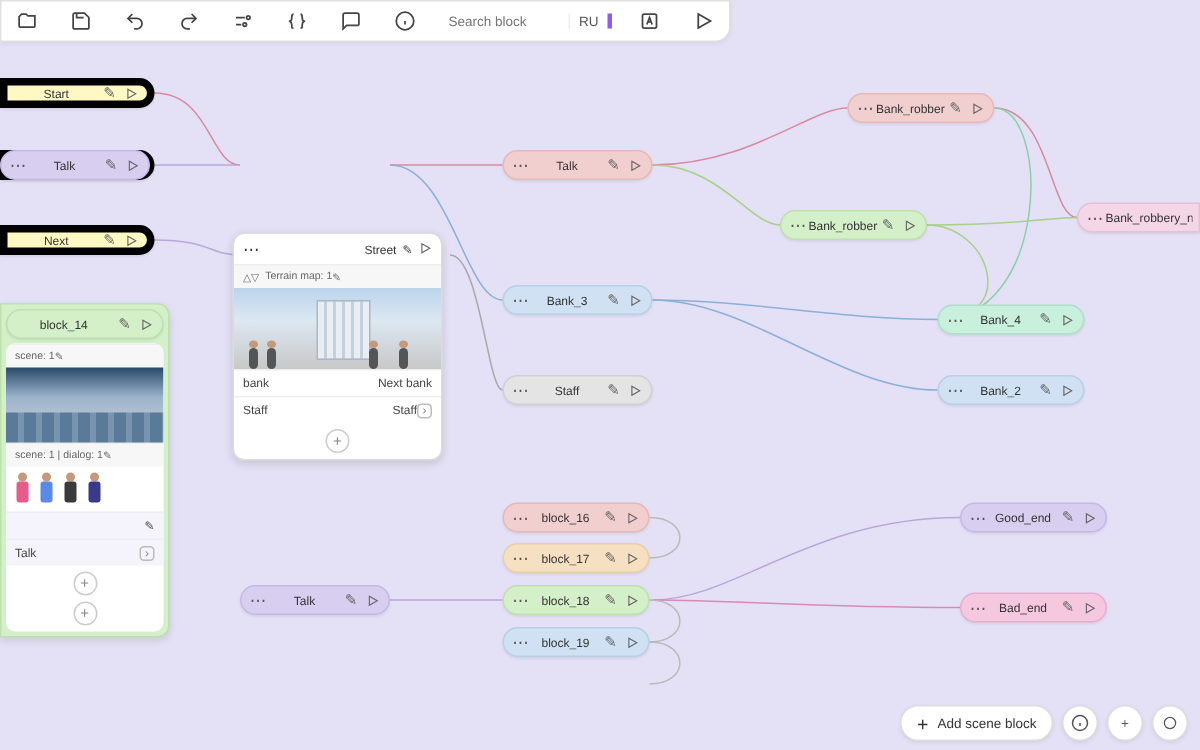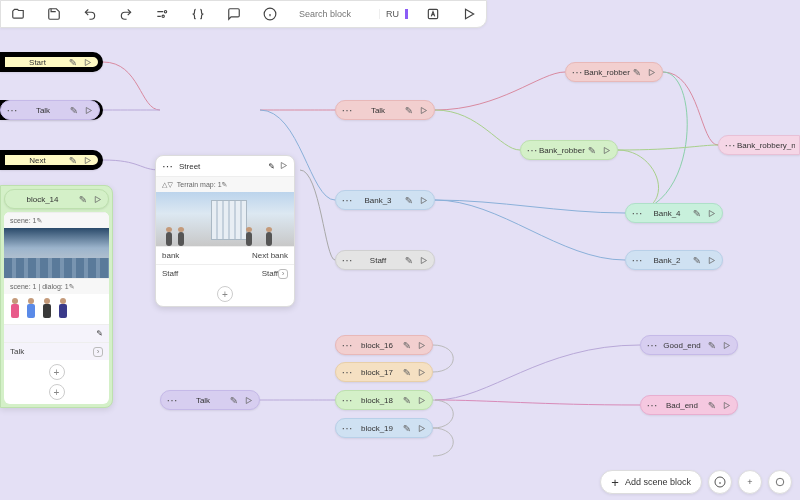--- a/index.html
+++ b/index.html
@@ -172,21 +172,21 @@
 <div class="node white" style="left:0;top:150px;width:103px;border-radius:0 10px 10px 0">
   <span class="label">Next</span>
   <span class="edit">✎</span>
   <span class="play">
       <svg width="9" height="9" viewBox="0 0 24 24" fill="none" stroke="#666" stroke-width="2">
         <polygon points="6 4 20 12 6 20"></polygon>
       </svg>
     </span>
 </div>
 
-<div class="greencard" style="left:0;top:185px;width:113px;border-radius:0 8px 8px 0">
+<div class="greencard" style="left:0;top:202px;width:113px;border-radius:0 8px 8px 0">
   <div class="node green" style="position:relative;width:100%;margin-bottom:3px">
     <span class="label">block_14</span>
     <span class="edit">✎</span>
     <span class="play">
         <svg width="9" height="9" viewBox="0 0 24 24" fill="none" stroke="#666" stroke-width="2">
           <polygon points="6 4 20 12 6 20"></polygon>
         </svg>
       </span>
   </div>
   <div class="inner">
@@ -226,21 +226,21 @@
   <span class="play">
       <svg width="9" height="9" viewBox="0 0 24 24" fill="none" stroke="#666" stroke-width="2">
         <polygon points="6 4 20 12 6 20"></polygon>
       </svg>
     </span>
 </div>
 
 <div class="card" style="left:155px;top:155px;width:140px">
   <div class="head">
     <span style="font-size:11px;margin-right:6px">⋯</span>
-    <span class="sp" style="text-align:left">Street</span>
+    <span class="sp" style="text-align:right">Street</span>
     <span style="margin:0 4px">✎</span>
     <span><svg width="9" height="9" viewBox="0 0 24 24" fill="none" stroke="#666" stroke-width="2">
           <polygon points="6 4 20 12 6 20"></polygon>
         </svg></span>
   </div>
   <div class="sub">
     <span style="margin-right:4px">△▽</span>
     <span>Terrain map: 1</span>
     <span class="sp"></span>
       <span>✎</span>

